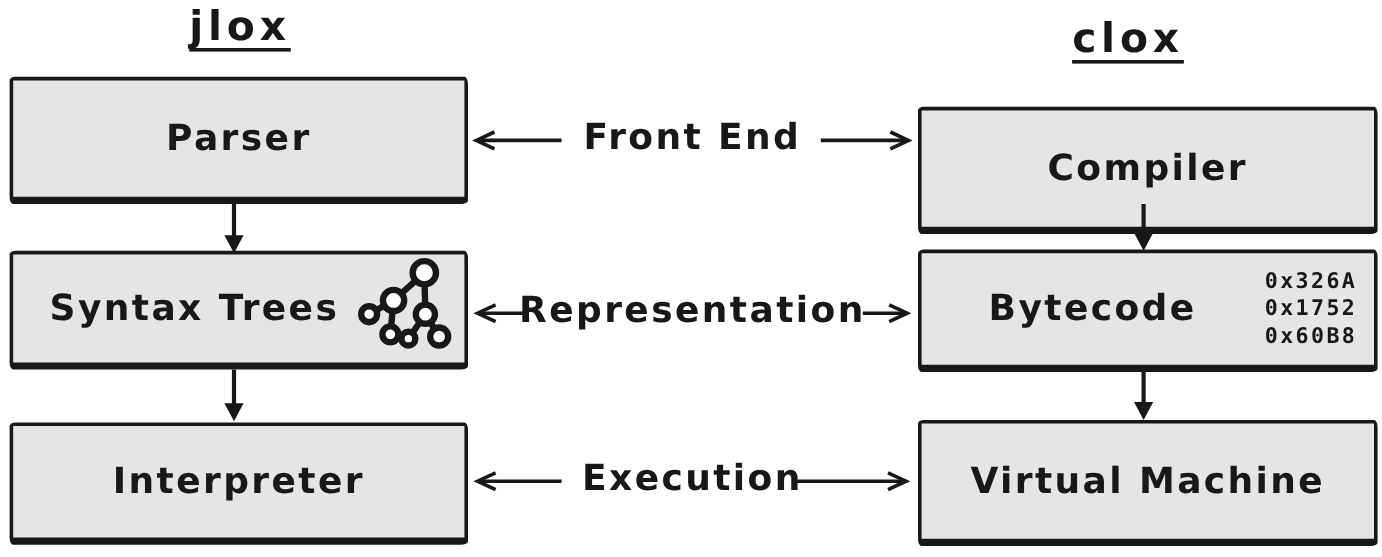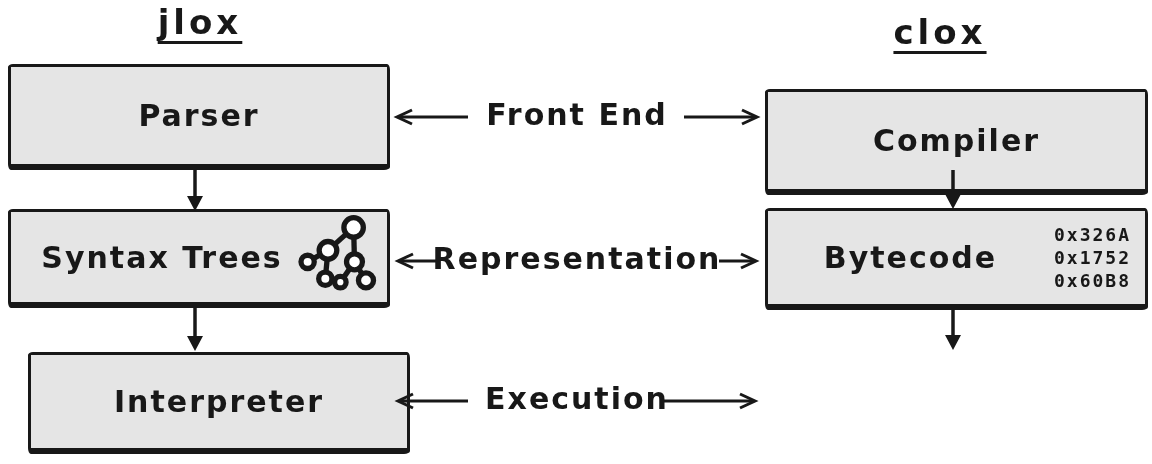--- a/index.html
+++ b/index.html
@@ -110,37 +110,40 @@
         <circle cx="33" cy="40" r="10"></circle>
         <circle cx="63" cy="53" r="9"></circle>
         <circle cx="10" cy="53" r="7.5"></circle>
         <circle cx="30" cy="72" r="7.5"></circle>
         <circle cx="47" cy="76" r="6.5"></circle>
         <circle cx="76" cy="74" r="8.5"></circle>
       </g>
     </svg>
   </div>
 
-  <div class="box" style="left:8px; top:352px; width:382px; height:102px;margin-left:20px;">
+  <div class="box" style="left:8px; top:352px; width:382px; height:102px;">
     <span class="box-label">Interpreter</span>
   </div>
 
   <div class="box" style="left:765px; top:64px; width:383px; height:106px;margin-top:25px;">
     <span class="box-label">Compiler</span>
   </div>
 
   <div class="box" style="left:765px; top:208px; width:383px; height:102px; padding-right:92px;">
     <span class="box-label">Bytecode</span>
     <div class="hex-block">
       <div>0x326A</div>
       <div>0x1752</div>
       <div>0x60B8</div>
     </div>
   </div>
 
+  <div class="box" style="left:765px; top:350px; width:383px; height:105px;">
+    <span class="box-label">Virtual Machine</span>
+  </div>
 
   <div class="stage-label" style="top:241px;">Representation</div>
   <div class="stage-label" style="top:97px;">Front End</div>
   <div class="stage-label" style="top:381px;">Execution</div>
 
   <svg class="arrow-overlay" width="1152" height="464" viewBox="0 0 1152 464">
 
     <g>
       <line x1="195" y1="170" x2="195" y2="198" stroke="#181818" stroke-width="3.5"></line>
       <polygon points="187,196 203,196 195,211" fill="#181818"></polygon>

